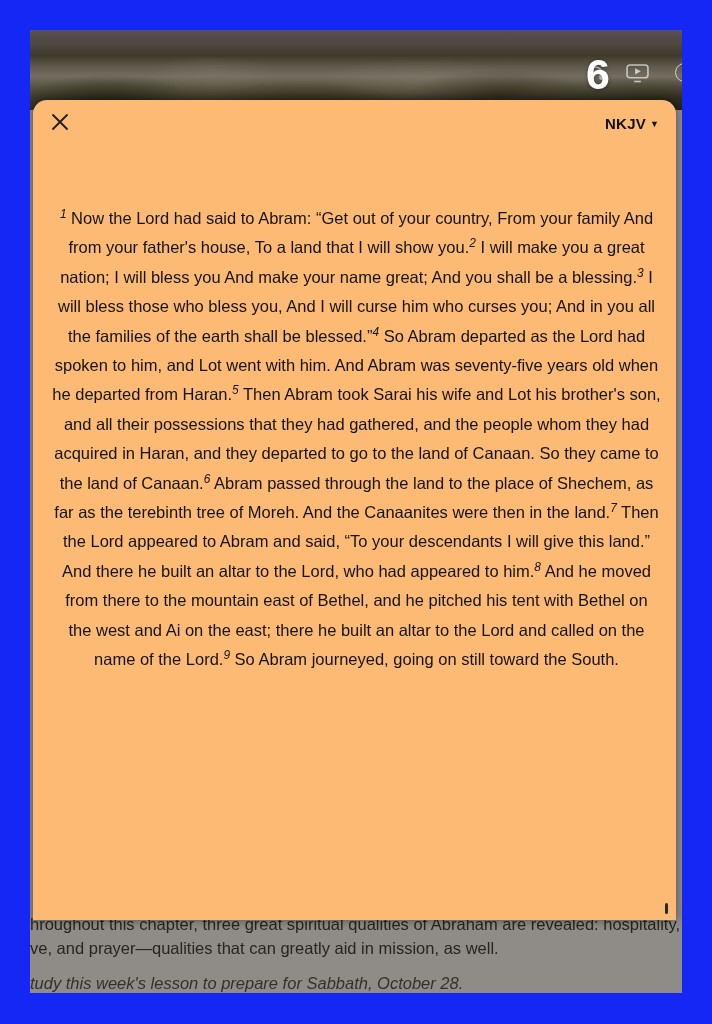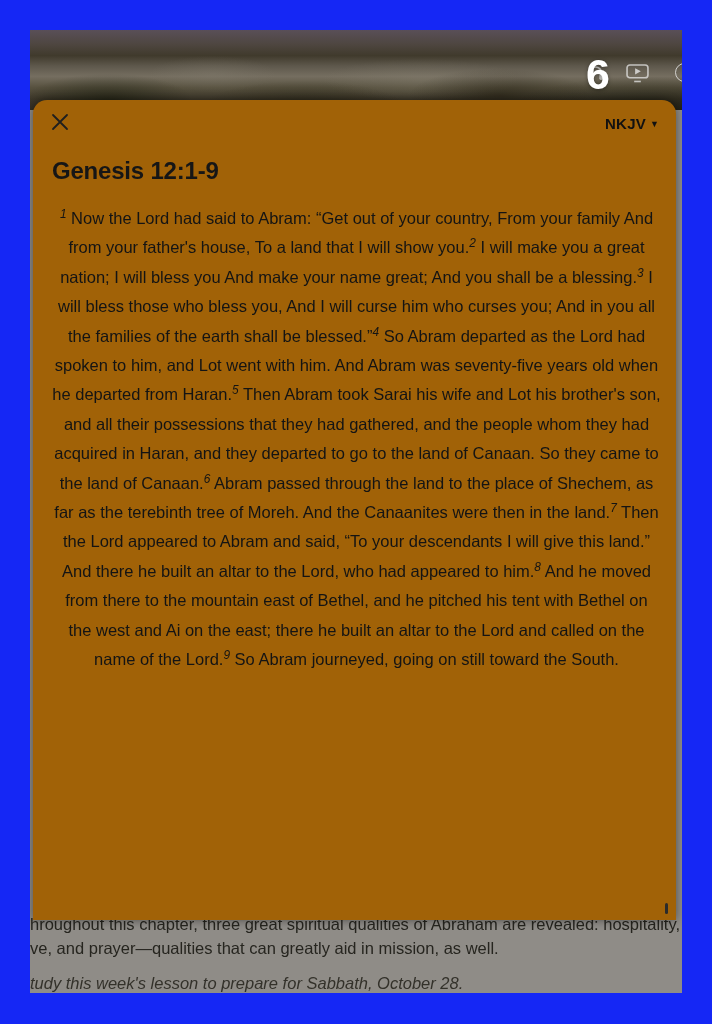--- a/index.html
+++ b/index.html
@@ -44,21 +44,21 @@
   .bg-line{
     position:absolute;left:0;width:700px;
     font-size:16.5px;color:#26251f;white-space:nowrap;
   }
   .bg-line1{top:885px;}
   .bg-line2{top:909px;}
   .bg-line3{top:944px;font-style:italic;color:#33312a;}
   
   .modal{
     position:absolute;left:3px;top:70px;width:643px;height:820px;
-    background:#a16207;border-radius:14px 14px 0 0;
+    background:#fdba74;border-radius:14px 14px 0 0;
     box-shadow:0 0 10px rgba(0,0,0,.45);
   }
   .close-btn{
     position:absolute;left:17px;top:12px;width:22px;height:22px;cursor:pointer;
   }
   .version-select{
     position:absolute;right:17px;top:15px;
     font-size:15px;font-weight:700;color:#111;cursor:pointer;
     letter-spacing:.2px;
   }
@@ -113,18 +113,17 @@
 
   <div class="modal">
     <div class="close-btn">
       <svg width="20" height="20" viewBox="0 0 20 20">
         <path d="M3 3 L17 17 M17 3 L3 17" stroke="#1f1f1f" stroke-width="1.8" stroke-linecap="round"></path>
       </svg>
     </div>
     <div class="version-select">
       <span>NKJV</span><span class="version-caret">▼</span>
     </div>
-    <div class="modal-title">Genesis 12:1-9</div>
     <div class="verse-text"><sup>1</sup> Now the Lord had said to Abram: “Get out of your country, From your family And from your father's house, To a land that I will show you.<sup>2</sup> I will make you a great nation; I will bless you And make your name great; And you shall be a blessing.<sup>3</sup> I will bless those who bless you, And I will curse him who curses you; And in you all the families of the earth shall be blessed.”<sup>4</sup> So Abram departed as the Lord had spoken to him, and Lot went with him. And Abram was seventy-five years old when he departed from Haran.<sup>5</sup> Then Abram took Sarai his wife and Lot his brother's son, and all their possessions that they had gathered, and the people whom they had acquired in Haran, and they departed to go to the land of Canaan. So they came to the land of Canaan.<sup>6</sup> Abram passed through the land to the place of Shechem, as far as the terebinth tree of Moreh. And the Canaanites were then in the land.<sup>7</sup> Then the Lord appeared to Abram and said, “To your descendants I will give this land.” And there he built an altar to the Lord, who had appeared to him.<sup>8</sup> And he moved from there to the mountain east of Bethel, and he pitched his tent with Bethel on the west and Ai on the east; there he built an altar to the Lord and called on the name of the Lord.<sup>9</sup> So Abram journeyed, going on still toward the South.</div>
     <div class="scroll-indicator"></div>
   </div>
 
 </div>
 
 </body></html>

